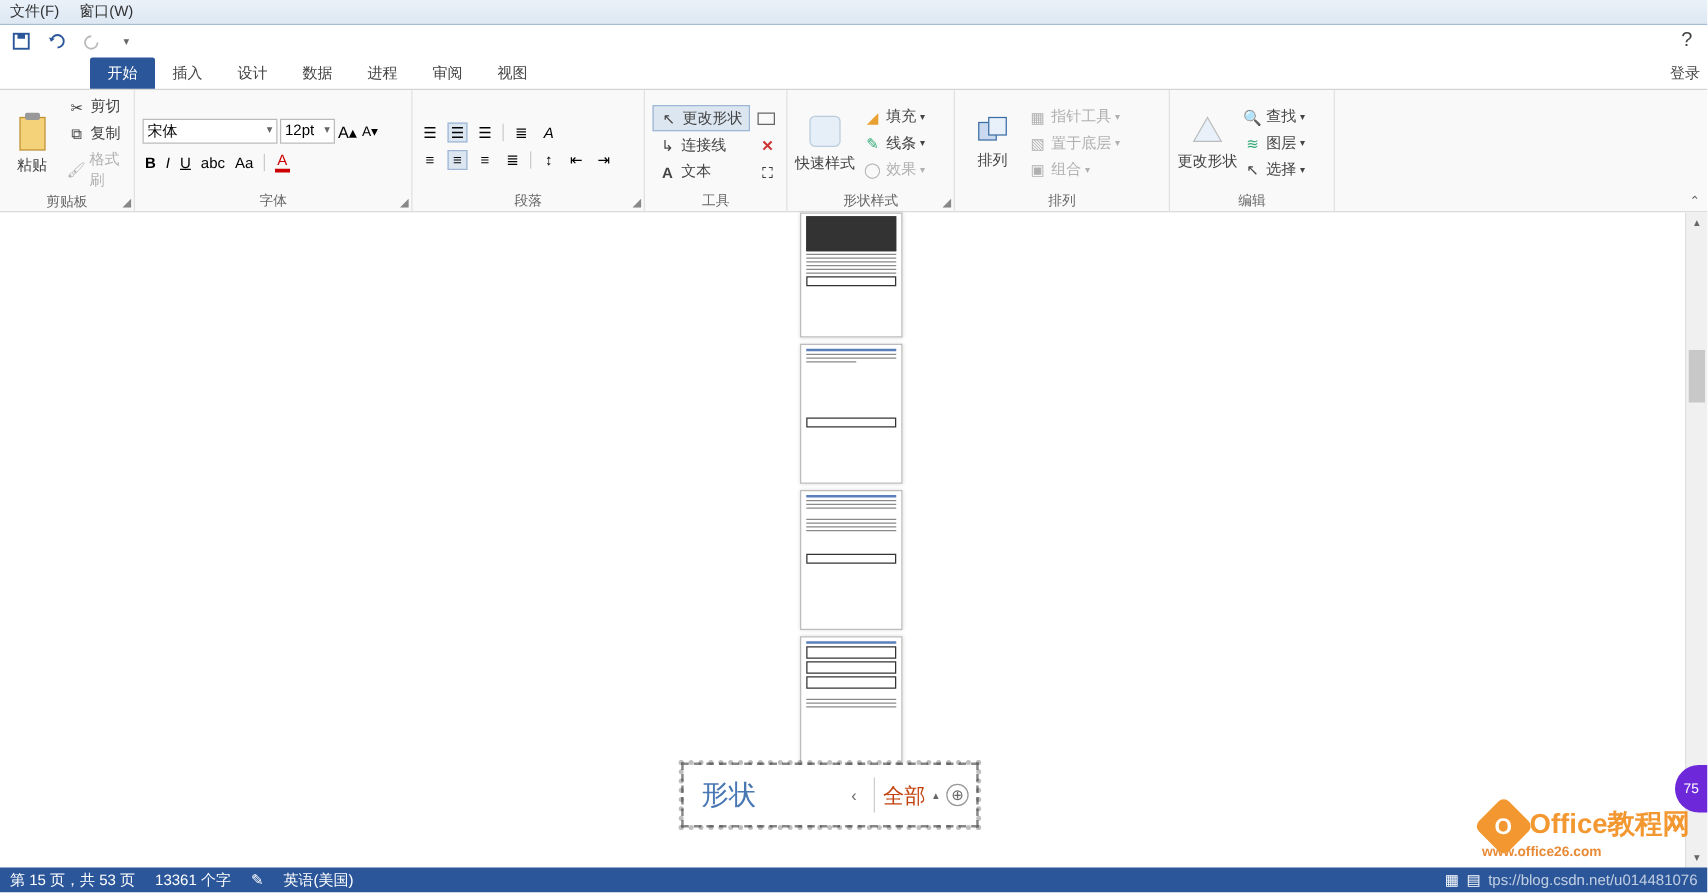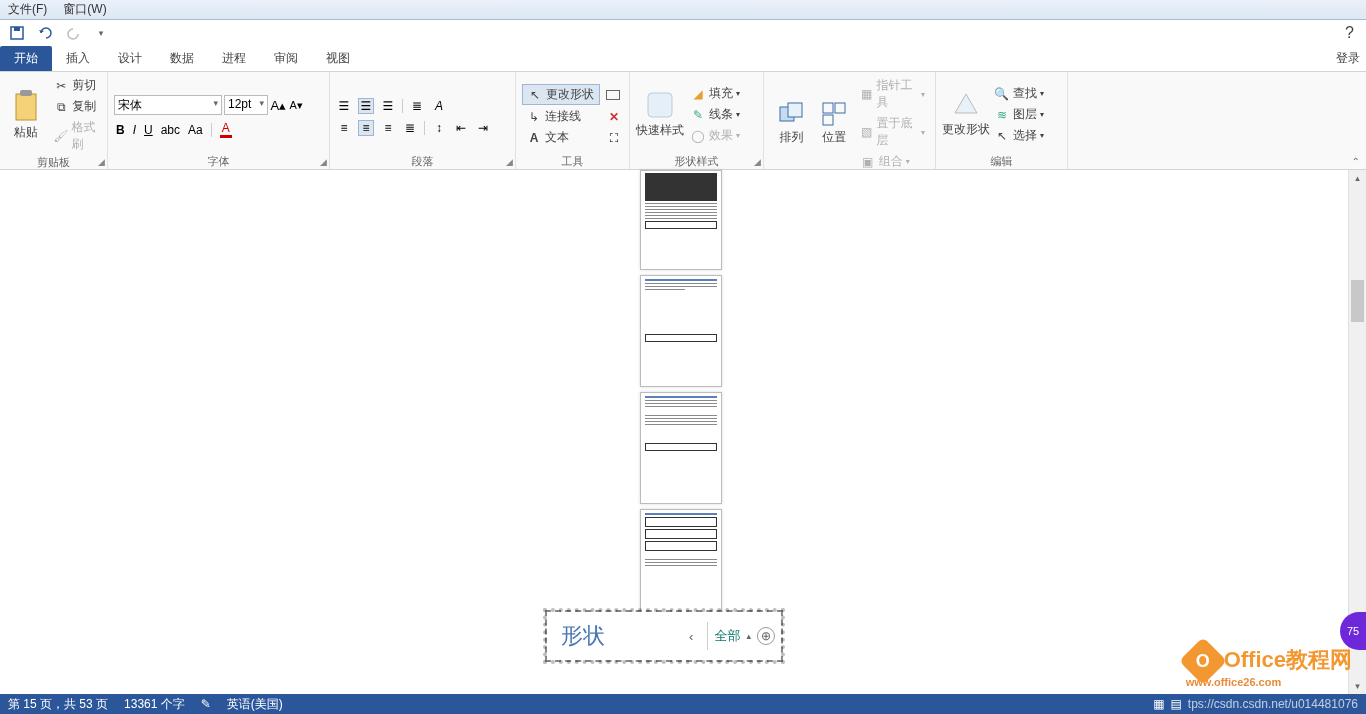--- a/index.html
+++ b/index.html
@@ -8,21 +8,21 @@
 
 .menubar { height: 20px; background: linear-gradient(#eaf1f9,#dde8f3); border-bottom: 1px solid #a6bcd4; display: flex; align-items: center; padding-left: 4px; gap: 8px; color: #333; }
 .menubar span { padding: 0 4px; }
 
 
 .quickbar { height: 26px; background: #fff; display: flex; align-items: center; padding-left: 8px; gap: 10px; position: relative; }
 .quickbar .help { position: absolute; right: 12px; font-size: 16px; color: #444; cursor: pointer; }
 .qicon { width: 18px; height: 18px; display:flex; align-items:center; justify-content:center; color:#2b579a; }
 
 
-.tabbar { height: 26px; background: #fff; border-bottom: 1px solid #d4d4d4; display: flex; align-items: flex-end; position: relative; }
+.tabbar { height: 26px; background: #fff; border-bottom: 1px solid #d4d4d4; display: flex; align-items: flex-end; padding-left: 72px; position: relative; }
 .tab { padding: 4px 14px; color: #444; cursor: pointer; }
 .tab.active { background: #2b579a; color: #fff; border-radius: 2px 2px 0 0; }
 .login { position: absolute; right: 6px; top: 4px; color: #444; }
 
 
 .ribbon { height: 98px; background: #f9f9f9; border-bottom: 1px solid #d4d4d4; display: flex; position: relative; }
 .group { border-right: 1px solid #e1e1e1; padding: 4px 6px 0 6px; display: flex; flex-direction: column; position: relative; }
 .group-label { text-align: center; color: #666; font-size: 11px; height: 16px; line-height: 16px; }
 .group-content { flex: 1; display: flex; }
 .dlg { position: absolute; right: 2px; bottom: 2px; font-size: 9px; color: #888; }
@@ -46,21 +46,21 @@
 .page { width:82px; background:#fff; border:1px solid #bcbcbc; box-shadow:0 0 3px rgba(0,0,0,.15); margin-bottom:5px; }
 .scroll { position:absolute; right:0; top:0; bottom:0; width:18px; background:#f0f0f0; border-left:1px solid #e0e0e0; }
 .scroll .up, .scroll .down { height:16px; text-align:center; font-size:9px; color:#666; line-height:16px; }
 .scroll .thumb { position:absolute; left:2px; right:2px; background:#c8c8c8; }
 
 
 .shapepanel { position:absolute; left:50%; transform:translateX(-58%); top:610px; width:238px; height:52px; background:#fff; }
 .shapepanel .dashborder { width:100%; height:100%; border:2px dashed #888; outline:4px dotted rgba(0,0,0,.25); outline-offset:-2px; display:flex; align-items:center; }
 .shapepanel .title { font-size:22px; color:#4977b3; margin-left:14px; }
 .shapepanel .arrow { margin:0 14px 0 auto; font-size:13px; color:#666; }
-.shapepanel .all { font-size:13px; color:#0f766e; margin:0 6px; }
+.shapepanel .all { font-size:17px; color:#c2410c; margin:0 6px; }
 .shapepanel .caret { font-size:9px; color:#666; margin-right:6px; }
 .shapepanel .plus { width:18px; height:18px; border:1px solid #999; border-radius:50%; display:flex; align-items:center; justify-content:center; font-size:12px; color:#666; margin-right:6px; }
 
 
 .status { position:absolute; left:0; right:0; bottom:0; height:20px; background:#2b579a; color:#fff; display:flex; align-items:center; padding:0 8px; font-size:12px; gap:16px; }
 .status .sep { flex:1; }
 .status .icons { display:flex; gap:6px; align-items:center; }
 
 
 .wm { position:absolute; right:14px; bottom:26px; font-size:22px; font-weight:bold; color:#f28c1a; opacity:.9; }
@@ -253,28 +253,20 @@
 
   <div class="group" style="width:172px">
     <div class="group-content">
       <div class="bigbtn">
         <svg width="26" height="26">
             <rect x="2" y="6" width="14" height="14" fill="#c9daf0" stroke="#3b6ea5"></rect>
             <rect x="10" y="2" width="14" height="14" fill="#e8f0fa" stroke="#3b6ea5"></rect>
           </svg>
         <span>排列</span>
       </div>
-      <div class="bigbtn">
-        <svg width="26" height="26">
-            <rect x="2" y="2" width="10" height="10" fill="none" stroke="#3b6ea5"></rect>
-            <rect x="14" y="2" width="10" height="10" fill="none" stroke="#3b6ea5"></rect>
-            <rect x="2" y="14" width="10" height="10" fill="none" stroke="#3b6ea5"></rect>
-          </svg>
-        <span>位置</span>
-      </div>
       <div class="col">
         <div class="btn disabled">
             <span class="ico">▦</span>
             <span>指针工具</span>
             <span style="font-size:8px">▾</span>
           </div>
         <div class="btn disabled">
             <span class="ico">▧</span>
             <span>置于底层</span>
             <span style="font-size:8px">▾</span>
@@ -398,15 +390,15 @@
 
 <div class="status">
   <span>第 15 页，共 53 页</span>
   <span>13361 个字</span>
   <span>✎</span>
   <span>英语(美国)</span>
   <span class="sep"></span>
   <span class="icons">
     <span>▦</span>
     <span>▤</span>
-    <span style="opacity:.7">tps://csdn.csdn.net/u014481076</span>
+    <span style="opacity:.7">tps://blog.csdn.net/u014481076</span>
   </span>
 </div>
 
 </body></html>

